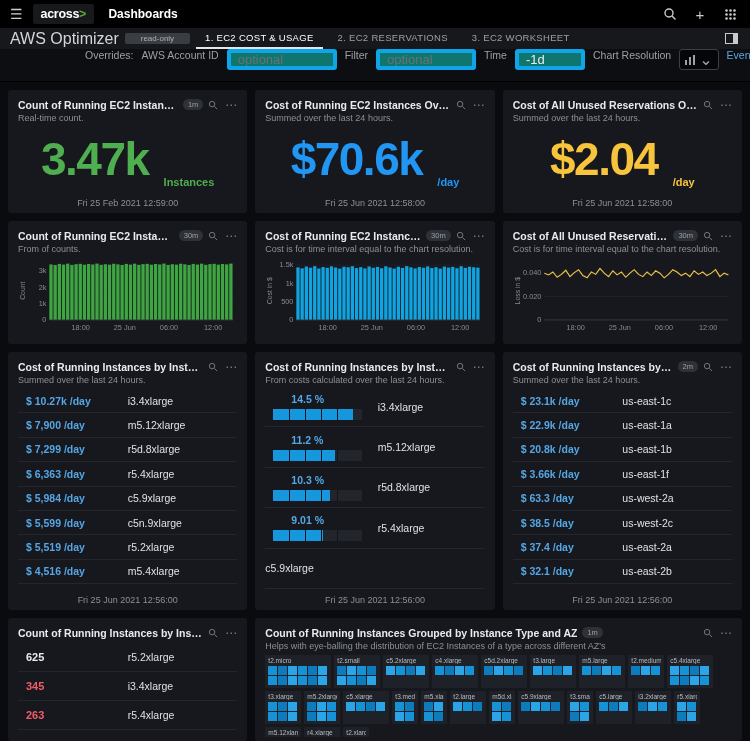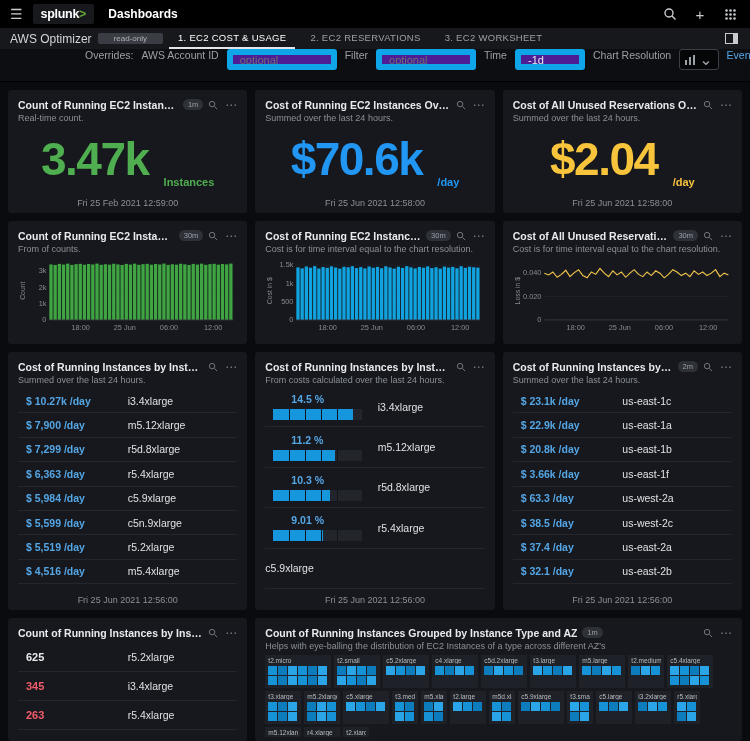--- a/index.html
+++ b/index.html
@@ -12,30 +12,30 @@
   .logo{display:flex;align-items:baseline;background:#17191d;padding:3px 8px;border-radius:2px;}
   .logo-text{color:#fff;font-weight:bold;font-size:12.5px;letter-spacing:-.3px;}
   .logo-caret{color:#65a637;font-weight:bold;font-size:12.5px;}
   .topbar-title{color:#fff;font-weight:bold;font-size:12px;margin-left:4px;}
   .spacer{flex:1;}
   .tb-icon{color:#c8cbce;display:flex;align-items:center;justify-content:center;width:20px;height:20px;font-size:15px;}
   .tb-icon svg{display:block;}
 
   
   .tabbar{height:21px;background:#17181b;display:flex;align-items:center;padding:0 10px;gap:6px;}
-  .app-label{color:#d3d5d8;font-size:12px;white-space:nowrap;}
+  .app-label{color:#d3d5d8;font-size:16px;white-space:nowrap;}
   .readonly-badge{background:#3a3e44;color:#aeb2b8;font-size:8px;padding:1px 16px;border-radius:2px;}
   .tab{color:#9aa0a6;font-size:9.5px;letter-spacing:.3px;padding:0 9px;height:100%;display:flex;align-items:center;border-bottom:2px solid transparent;white-space:nowrap;cursor:pointer;}
   .tab.active{color:#fff;border-bottom-color:#e3e5e8;}
   .panel-toggle{color:#c8cbce;margin-right:2px;display:flex;align-items:center;}
 
   
   .overrides{height:33px;background:#0d0e11;display:flex;padding:0 10px 0 85px;gap:8px;border-bottom:1px solid #000;}
   .ov-label{color:#9aa0a6;font-size:10.5px;white-space:nowrap;}
-  .ov-input{background:#4c1d95;border:6px solid #0ea5e9;border-radius:3px;height:21px;color:#e8eaed;font-size:11px;padding:0 7px;font-family:"Liberation Sans",sans-serif;}
+  .ov-input{background:#0f766e;border:4px solid #0ea5e9;border-radius:3px;height:21px;color:#e8eaed;font-size:13px;padding:0 7px;font-family:"Liberation Sans",sans-serif;}
   .ov-input::placeholder{color:#6b7075;}
   .w110{width:110px;} .w100{width:100px;} .w70{width:70px;}
   .res-btn{display:flex;align-items:center;gap:4px;background:#050608;border:1px solid #3c4046;border-radius:3px;height:21px;padding:0 5px;color:#9aa0a6;cursor:pointer;}
   .overlay-link{color:#56a7e8;font-size:10.5px;white-space:nowrap;cursor:pointer;}
 
   
   .dash{padding:8px;display:grid;grid-template-columns:repeat(3,1fr);grid-template-rows:123px 123px 258px 123px;gap:8px;}
   .panel{background:#16181d;border-radius:3px;padding:8px 10px 4px;display:flex;flex-direction:column;overflow:hidden;}
   .span2{grid-column:2/4;}
   .phead{display:flex;align-items:center;gap:5px;min-height:13px;}
@@ -81,21 +81,21 @@
   .tmlabel{color:#b9bdc2;font-size:6.5px;white-space:nowrap;overflow:hidden;margin-bottom:2px;}
   .tmgrid{display:flex;flex-wrap:wrap;gap:1px;}
   .tmsq{width:9px;height:9px;flex:none;}
 </style>
 </head>
 <body>
 
 <div class="topbar">
   <span class="hamburger">☰</span>
   <span class="logo">
-    <span class="logo-text">splunk</span>
+    <span class="logo-text">across</span>
     <span class="logo-caret">&gt;</span>
   </span>
   <span class="topbar-title">Dashboards</span>
   <span class="spacer"></span>
   <span class="tb-icon">
     <svg width="14" height="14" viewBox="0 0 14 14">
         <circle cx="6" cy="6" r="4" fill="none" stroke="currentColor" stroke-width="1.4"></circle>
         <line x1="9" y1="9" x2="12.5" y2="12.5" stroke="currentColor" stroke-width="1.4"></line>
       </svg>
   </span>

